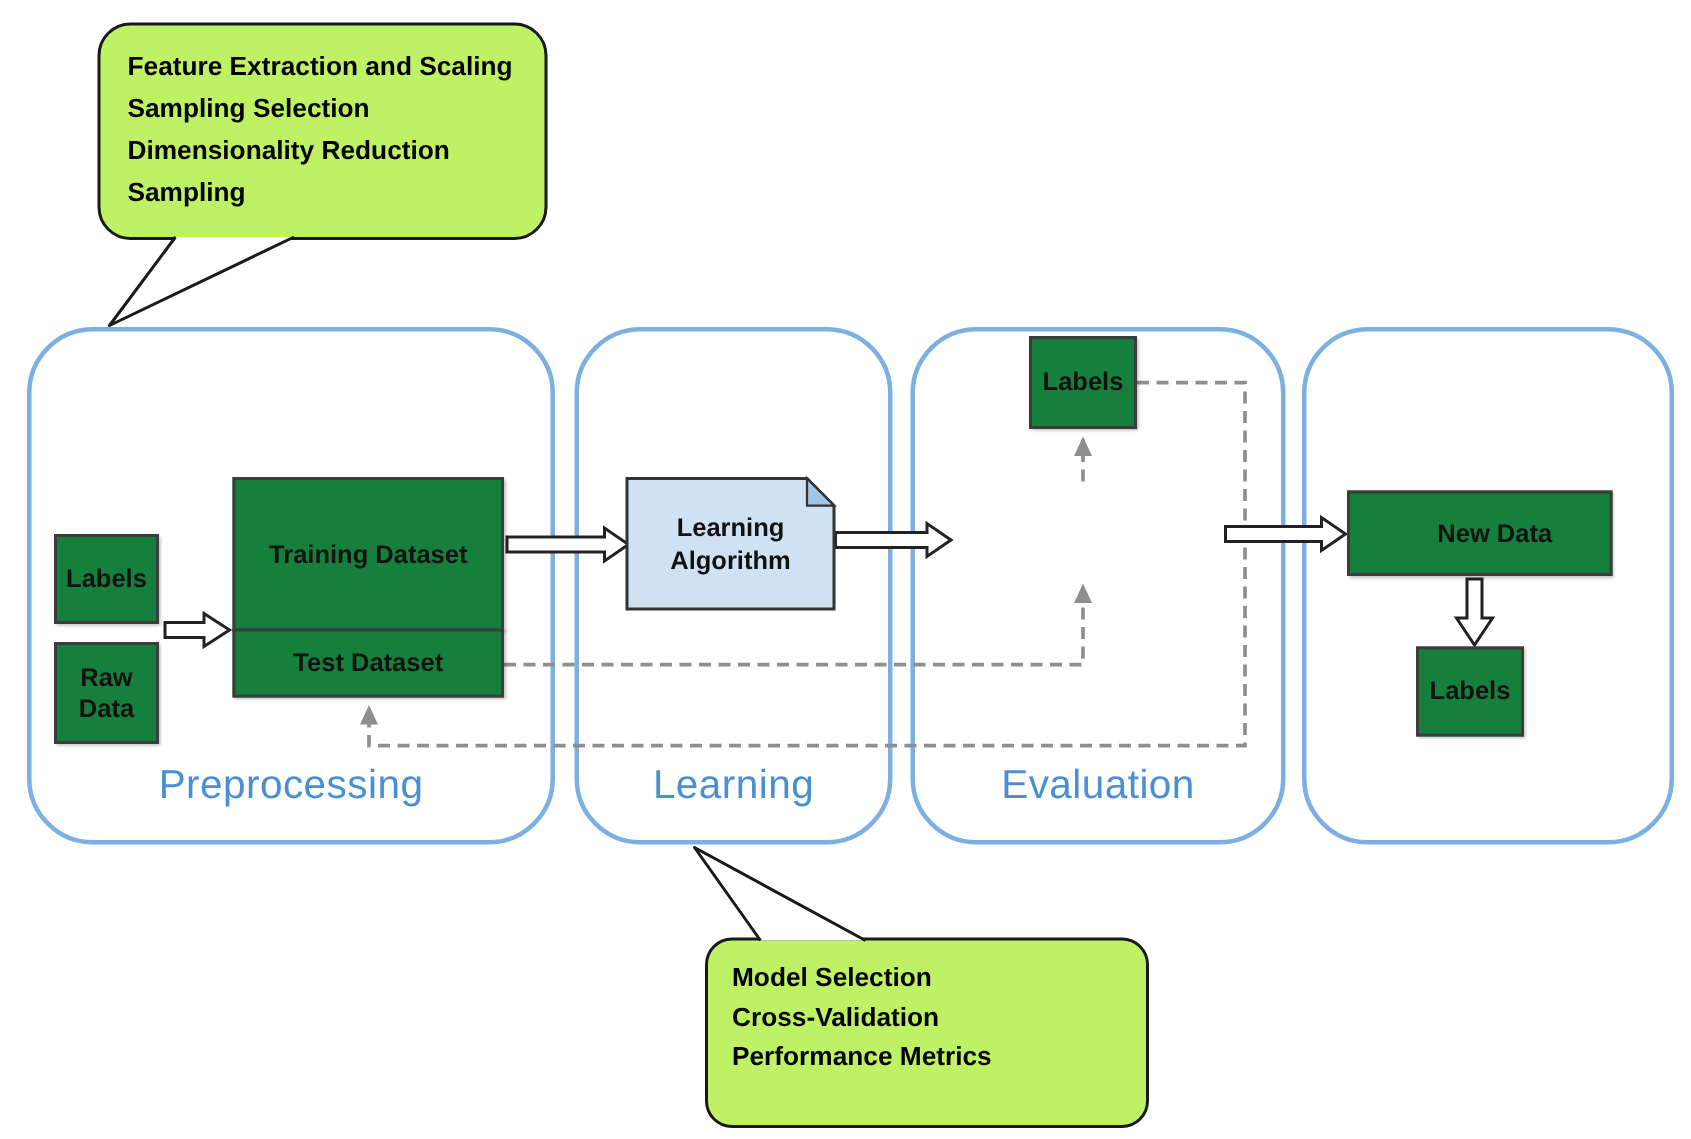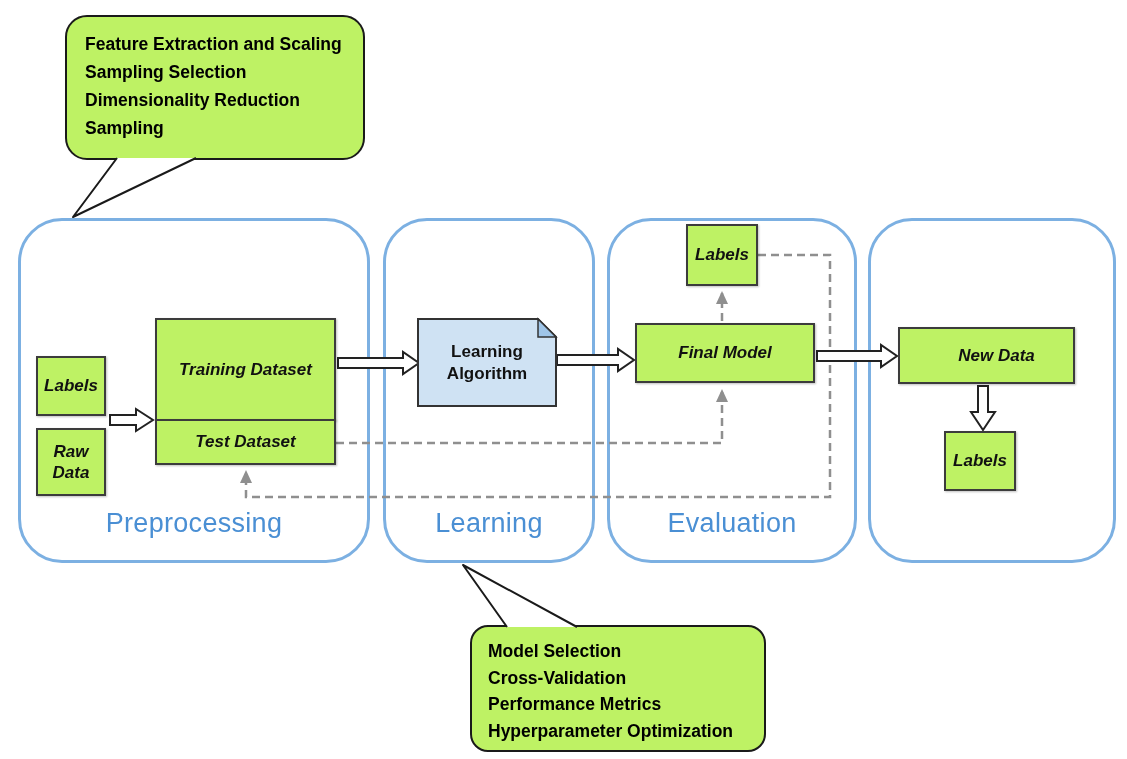--- a/index.html
+++ b/index.html
@@ -27,28 +27,27 @@
     font-weight: 500;
     text-align: center;
     letter-spacing: 0.3px;
   }
   .node {
     position: absolute;
     display: flex;
     align-items: center;
     justify-content: center;
     text-align: center;
-    background: #bef264;
+    background: #15803d;
     border: 2px solid #3c3c3c;
     font-size: 17px;
     font-weight: 600;
     color: #111111;
     line-height: 1.25;
     box-shadow: 1px 1px 2px rgba(0,0,0,0.25);
-    font-style: italic;
   }
   .node-plain {
     position: absolute;
     display: flex;
     align-items: center;
     justify-content: center;
     text-align: center;
     font-size: 17px;
     font-weight: 600;
     color: #111111;
@@ -100,21 +99,20 @@
     <div>Feature Extraction and Scaling</div>
     <div>Sampling Selection</div>
     <div>Dimensionality Reduction</div>
     <div>Sampling</div>
   </div>
 
   <div class="callout callout-bottom">
     <div>Model Selection</div>
     <div>Cross-Validation</div>
     <div>Performance Metrics</div>
-    <div>Hyperparameter Optimization</div>
   </div>
 
   <svg class="overlay" viewBox="0 0 1127 759">
     <defs>
       <marker id="darr" markerUnits="userSpaceOnUse" markerWidth="14" markerHeight="14" refX="11" refY="7" orient="auto">
         <polygon points="0,1 13,7 0,13" fill="#8f8f8f"></polygon>
       </marker>
     </defs>
 
     <path d="M 196 158 L 73 217 L 117 158" fill="#ffffff" stroke="#1a1a1a" stroke-width="2" stroke-linejoin="round"></path>
@@ -132,18 +130,17 @@
 
     <path d="M 418 319 L 538 319 L 556 337 L 556 406 L 418 406 Z" fill="#cfe2f3" stroke="#333333" stroke-width="2"></path>
     <path d="M 538 319 L 538 337 L 556 337 Z" fill="#9fc5e8" stroke="#333333" stroke-width="1.5"></path>
   </svg>
 
   <div class="node" style="left:36px; top:356px; width:70px; height:60px;">Labels</div>
   <div class="node" style="left:36px; top:428px; width:70px; height:68px;">Raw Data</div>
   <div class="node" style="left:155px; top:318px; width:181px; height:103px;">Training Dataset</div>
   <div class="node" style="left:155px; top:419px; width:181px; height:46px;">Test Dataset</div>
   <div class="node-plain" style="left:418px; top:319px; width:138px; height:87px; padding:0 18px;">Learning Algorithm</div>
-  <div class="node" style="left:635px; top:323px; width:180px; height:60px;">Final Model</div>
   <div class="node" style="left:686px; top:224px; width:72px; height:62px;">Labels</div>
   <div class="node" style="left:898px; top:327px; width:177px; height:57px;padding-left:20px;">New Data</div>
   <div class="node" style="left:944px; top:431px; width:72px; height:60px;">Labels</div>
 
 </div>
 
 </body></html>

